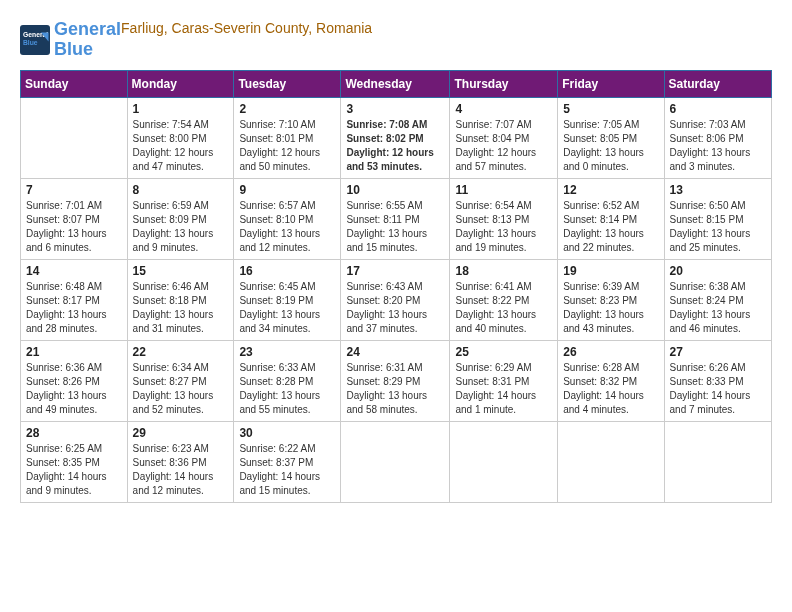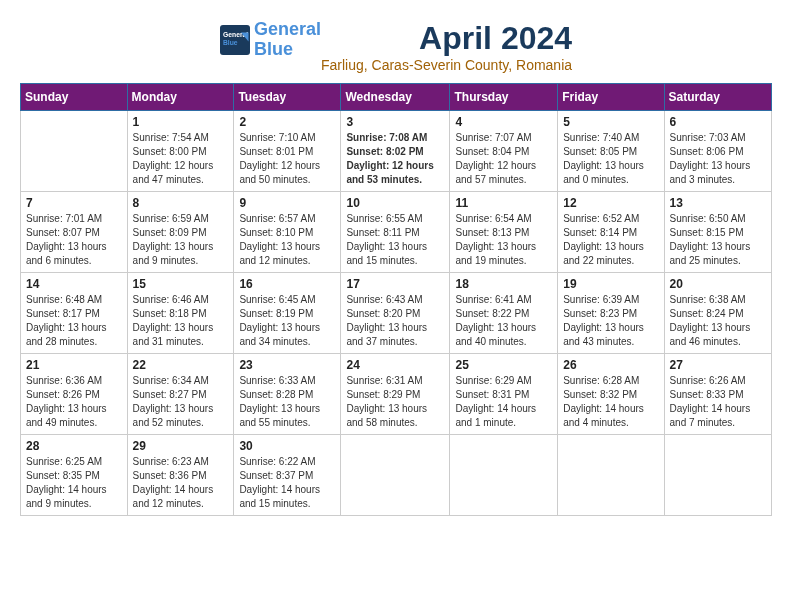--- a/index.html
+++ b/index.html
@@ -5,21 +5,21 @@
     * { box-sizing: border-box; margin: 0; padding: 0; }
     body {
       font-family: Arial, sans-serif;
       background: #fff;
       width: 792px;
       min-height: 612px;
       padding: 20px;
     }
     .header-area {
       display: flex;
-      justify-content: center;
+      justify-content: flex-start;
       align-items: flex-start;
       margin-bottom: 10px;
     }
     .logo {
       display: flex;
       align-items: center;
     }
     .logo-text {
       font-size: 18px;
       font-weight: bold;
@@ -102,21 +102,20 @@
       <polygon points="28,10 38,10 38,22" fill="#4a90d9"></polygon>
     </svg>
     <div>
       <div class="logo-text">
         <span>General</span><br>
         <span style="color:#4a90d9">Blue</span>
       </div>
     </div>
   </div>
   <div class="title-area">
-    <div class="main-title">April 2024</div>
     <div class="subtitle">Farliug, Caras-Severin County, Romania</div>
   </div>
 </div>
 
 <table>
   <thead>
     <tr>
     <th>Sunday</th>
         <th>Monday</th>
         <th>Tuesday</th>
@@ -152,21 +151,21 @@
         </td>
         <td>
           <span class="day-num">4</span>
           <div class="cell-content" style="white-space: pre-line;">Sunrise: 7:07 AM
 Sunset: 8:04 PM
 Daylight: 12 hours
 and 57 minutes.</div>
         </td>
         <td>
           <span class="day-num">5</span>
-          <div class="cell-content" style="white-space: pre-line;">Sunrise: 7:40 AM
+          <div class="cell-content" style="white-space: pre-line;">Sunrise: 7:05 AM
 Sunset: 8:05 PM
 Daylight: 13 hours
 and 0 minutes.</div>
         </td>
         <td>
           <span class="day-num">6</span>
           <div class="cell-content" style="white-space: pre-line;">Sunrise: 7:03 AM
 Sunset: 8:06 PM
 Daylight: 13 hours
 and 3 minutes.</div>

